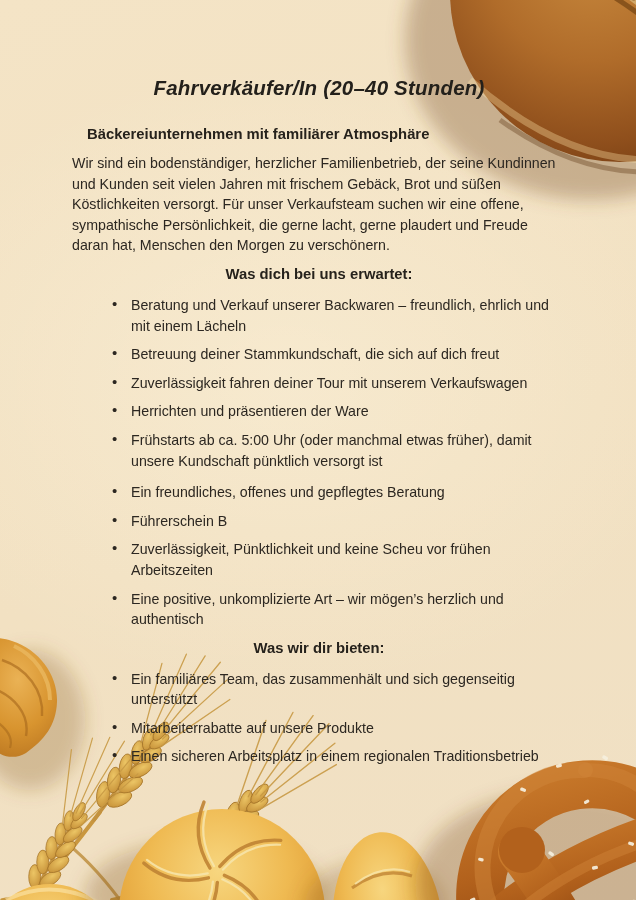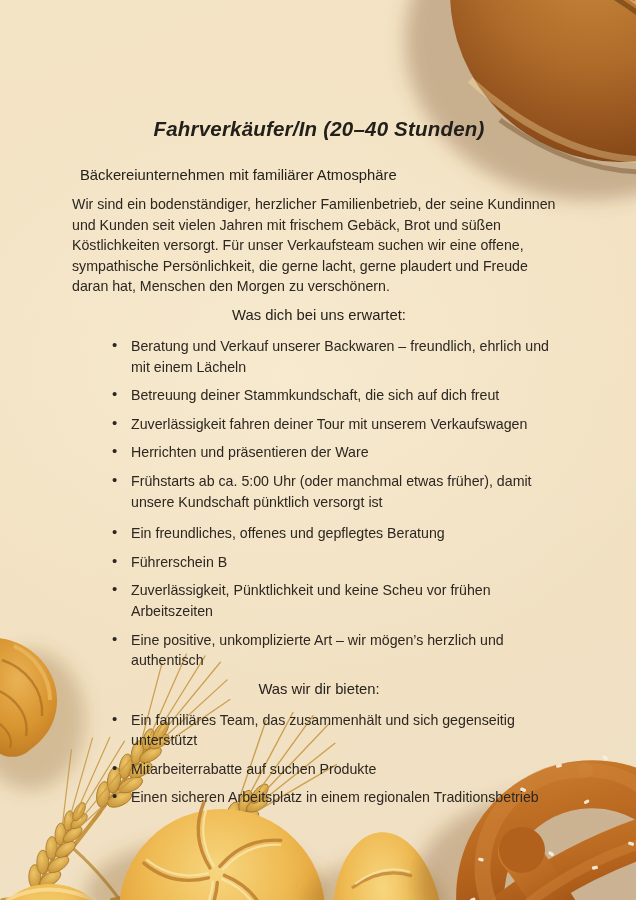--- a/index.html
+++ b/index.html
@@ -10,34 +10,34 @@
     margin:0 auto;
     overflow:hidden;
     background:
       radial-gradient(ellipse 600px 450px at 45% 42%, rgba(255,248,228,0.35), rgba(255,248,228,0) 70%),
       linear-gradient(160deg,#f4e4c6 0%, #f2e1c2 55%, #f0e0c4 100%);
     color:#2c2721;
   }
   .decor{position:absolute;left:0;top:0;width:636px;height:900px;z-index:1;}
   .content{position:absolute;left:72px;right:70px;top:0;z-index:2;}
   h1{
-    margin:115px 0 0;
+    margin:74px 0 0;
     text-align:center;
     font-size:20.5px;
     line-height:27px;
     font-weight:bold;
     font-style:italic;
     letter-spacing:0.2px;
     color:#23201b;
   }
   h2{
-    margin:24px 8px 0;
+    margin:24px 15px 0;
     font-size:14.8px;
     line-height:19px;
-    font-weight:normal;
+    font-weight:bold;
     color:#26221c;
   }
   h2.section-heading{margin-top:9px;text-align:center;}
   p.intro{
     margin:9px 0 8px;
     font-size:14.2px;
     line-height:20.6px;
   }
   ul.bullets{
     list-style:none;
@@ -241,17 +241,17 @@
     <ul class="bullets">
       <li>Ein freundliches, offenes und gepflegtes Beratung</li>
       <li>Führerschein B</li>
       <li>Zuverlässigkeit, Pünktlichkeit und keine Scheu vor frühen Arbeitszeiten</li>
       <li>Eine positive, unkomplizierte Art – wir mögen’s herzlich und authentisch</li>
     </ul>
 
     <h2 class="section-heading">Was wir dir bieten:</h2>
     <ul class="bullets">
       <li>Ein familiäres Team, das zusammenhält und sich gegenseitig unterstützt</li>
-      <li>Mitarbeiterrabatte auf suchen Produkte</li>
+      <li>Mitarbeiterrabatte auf unsere Produkte</li>
       <li>Einen sicheren Arbeitsplatz in einem regionalen Traditionsbetrieb</li>
     </ul>
   </main>
 </div>
 
 </body></html>

